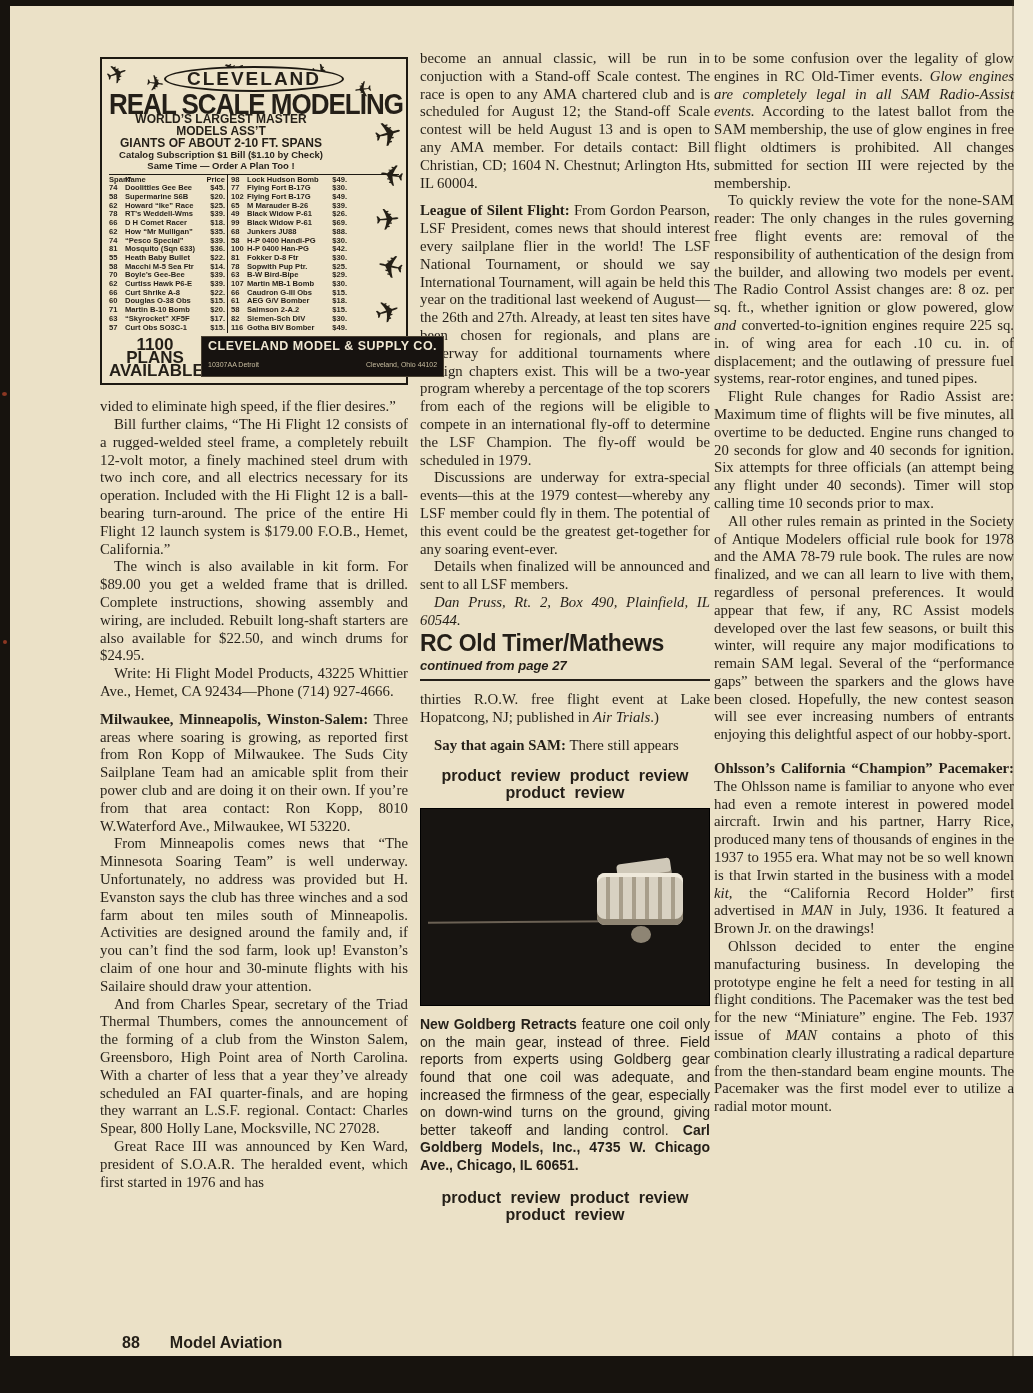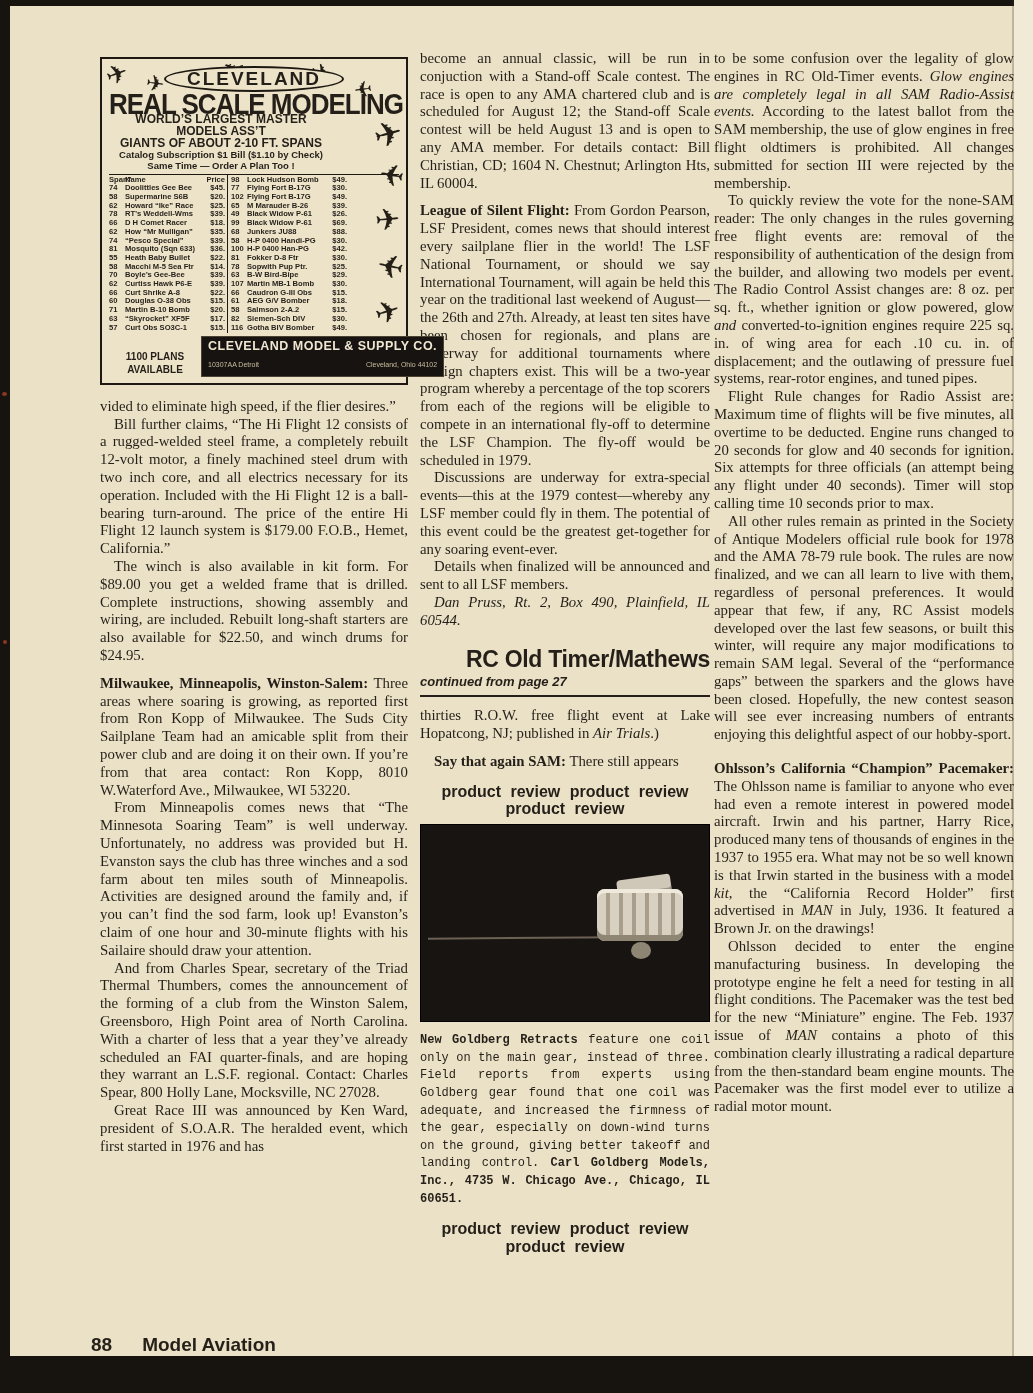--- a/index.html
+++ b/index.html
@@ -37,46 +37,46 @@
   .ad-offer{font-size:9.5px;font-weight:bold;text-align:center;line-height:11px;}
   .ad-note{font-size:7.6px;line-height:8.6px;text-align:justify;margin-top:2px;}
   .ad-table{display:flex;border-top:1px solid #1d1912;margin-top:3px;font-size:7.6px;line-height:8.7px;font-weight:bold;}
   .ad-half{flex:1;padding:1px 2px 1px 0;}
   .ad-half.rgt{border-left:1px solid #1d1912;padding-left:3px;padding-right:52px;}
   .ad-row{display:flex;white-space:nowrap;overflow:hidden;}
   .ad-row .sp{width:16px;flex:none;}
   .ad-row .nm{flex:1;overflow:hidden;}
   .ad-row .pr{width:22px;flex:none;text-align:right;}
   .ad-bottom{display:flex;margin-top:3px;align-items:stretch;position:relative;z-index:2;}
-  .plans-avail{width:92px;flex:none;font-weight:800;font-size:10px;line-height:13px;text-align:center;padding-top:2px;margin-top:12px;}
+  .plans-avail{width:92px;flex:none;font-weight:800;font-size:17px;line-height:13px;text-align:center;padding-top:2px;}
   .cbar{flex:1;background:#171310;color:#efe7d2;border:1px solid #4a4233;text-align:center;padding:1px 6px 2px;}
   .cname{font-weight:800;font-size:12.5px;letter-spacing:.5px;white-space:nowrap;}
   .caddr{display:flex;justify-content:space-between;font-size:7px;color:#c8bd9f;}
 
   
   .rc-head{font-family:"Liberation Sans", sans-serif;font-weight:bold;font-size:23px;line-height:26px;
-           letter-spacing:-.3px;margin:16px 0 1px;text-align:right;}
+           letter-spacing:-.3px;margin:0 0 1px;text-align:left;}
   .rc-cont{font-family:"Liberation Sans", sans-serif;font-weight:bold;font-style:italic;font-size:13px;
            margin:0 0 5px;text-align:left;}
   .rc-rule{border:none;border-top:2px solid #241f18;margin:0 0 10px;}
   .prstrip{font-family:"Liberation Sans", sans-serif;font-weight:bold;font-size:16px;text-align:center;
            word-spacing:5px;margin:12px 0 6px;}
   .photo{position:relative;height:196px;background:#171411;border:1px solid #000;}
   .wire{position:absolute;left:7px;top:112px;width:188px;height:2px;background:#6b6154;transform:rotate(-.4deg);}
   .mech{position:absolute;right:26px;top:54px;width:86px;height:76px;}
   .mech-body{position:absolute;left:0;right:0;top:10px;bottom:14px;border-radius:8px;
              background:repeating-linear-gradient(90deg,#d8d1c2 0 9px,#a89e8b 9px 13px);
              box-shadow:inset 0 -6px 0 #8f8573, inset 0 4px 0 #efe9db;}
   .mech-top{position:absolute;top:-2px;left:20px;width:54px;height:18px;background:#cfc8b8;border-radius:4px;
             transform:rotate(-8deg);box-shadow:inset 0 -4px 0 #9a9080;}
   .mech-wheel{position:absolute;bottom:-4px;left:34px;width:20px;height:17px;background:#8e8574;border-radius:50%;}
-  .caption{font-family:Liberation Mono, monospace;font-size:12px;line-height:17.6px;text-align:justify;margin-top:10px;}
-
-  .footer{position:absolute;left:91px;top:1334px;font-family:"Liberation Sans", sans-serif;font-weight:bold;
-          font-size:19px;z-index:6;}
+  .caption{font-family:Liberation Sans, sans-serif;font-size:14px;line-height:17.6px;text-align:justify;margin-top:10px;}
+
+  .footer{position:absolute;left:122px;top:1334px;font-family:"Liberation Sans", sans-serif;font-weight:bold;
+          font-size:16px;z-index:6;}
   .footer .pg{margin-right:30px;}
 </style>
 </head>
 <body>
 
 <div class="page">
   <div class="edge-top"></div>
   <div class="edge-right"></div>
   <div class="edge-right-line"></div>
   <div class="edge-left"></div>
@@ -308,20 +308,21 @@
             <span>10307AA Detroit</span>
             <span>Cleveland, Ohio 44102</span>
           </div>
         </div>
       </div>
     </div>
 
     <p class="par"><span>vided to eliminate high speed, if the flier desires.”</span></p>
     <p class="par indent"><span>Bill further claims, “The Hi Flight 12 consists of a rugged-welded steel frame, a completely rebuilt 12-volt motor, a finely machined steel drum with two inch core, and all electrics necessary for its operation. Included with the Hi Flight 12 is a ball-bearing turn-around. The price of the entire Hi Flight 12 launch system is $179.00 F.O.B., Hemet, California.”</span></p>
     <p class="par indent"><span>The winch is also available in kit form. For $89.00 you get a welded frame that is drilled. Complete instructions, showing assembly and wiring, are included. Rebuilt long-shaft starters are also available for $22.50, and winch drums for $24.95.</span></p>
+    <p class="par indent"><span>Write: Hi Flight Model Products, 43225 Whittier Ave., Hemet, CA 92434—Phone (714) 927-4666.</span></p>
     <p class="par sect"><span class="b">Milwaukee, Minneapolis, Winston-Salem:</span><span> Three areas where soaring is growing, as reported first from Ron Kopp of Milwaukee. The Suds City Sailplane Team had an amicable split from their power club and are doing it on their own. If you’re from that area contact: Ron Kopp, 8010 W.Waterford Ave., Milwaukee, WI 53220.</span></p>
     <p class="par indent"><span>From Minneapolis comes news that “The Minnesota Soaring Team” is well underway. Unfortunately, no address was provided but H. Evanston says the club has three winches and a sod farm about ten miles south of Minneapolis. Activities are designed around the family and, if you can’t find the sod farm, look up! Evanston’s claim of one hour and 30-minute flights with his Sailaire should draw your attention.</span></p>
     <p class="par indent"><span>And from Charles Spear, secretary of the Triad Thermal Thumbers, comes the announcement of the forming of a club from the Winston Salem, Greensboro, High Point area of North Carolina. With a charter of less that a year they’ve already scheduled an FAI quarter-finals, and are hoping they warrant an L.S.F. regional. Contact: Charles Spear, 800 Holly Lane, Mocksville, NC 27028.</span></p>
     <p class="par indent"><span>Great Race III was announced by Ken Ward, president of S.O.A.R. The heralded event, which first started in 1976 and has</span></p>
   </div>
 
   <div class="col col2">
     <p class="par"><span>become an annual classic, will be run in conjuction with a Stand-off Scale contest. The race is open to any AMA chartered club and is scheduled for August 12; the Stand-off Scale contest will be held August 13 and is open to any AMA member. For details contact: Bill Christian, CD; 1604 N. Chestnut; Arlington Hts, IL 60004.</span></p>
     <p class="par sect"><span class="b">League of Silent Flight:</span><span> From Gordon Pearson, LSF President, comes news that should interest every sailplane flier in the world! The LSF National Tournament, or should we say International Tournament, will again be held this year on the traditional last weekend of August—the 26th and 27th. Already, at least ten sites have been chosen for regionals, and plans are underway for additional tournaments where foreign chapters exist. This will be a two-year program whereby a percentage of the top scorers from each of the regions will be eligible to compete in an international fly-off to determine the LSF Champion. The fly-off would be scheduled in 1979.</span></p>
     <p class="par indent"><span>Discussions are underway for extra-special events—this at the 1979 contest—whereby any LSF member could fly in them. The potential of this event could be the greatest get-together for any soaring event-ever.</span></p>

